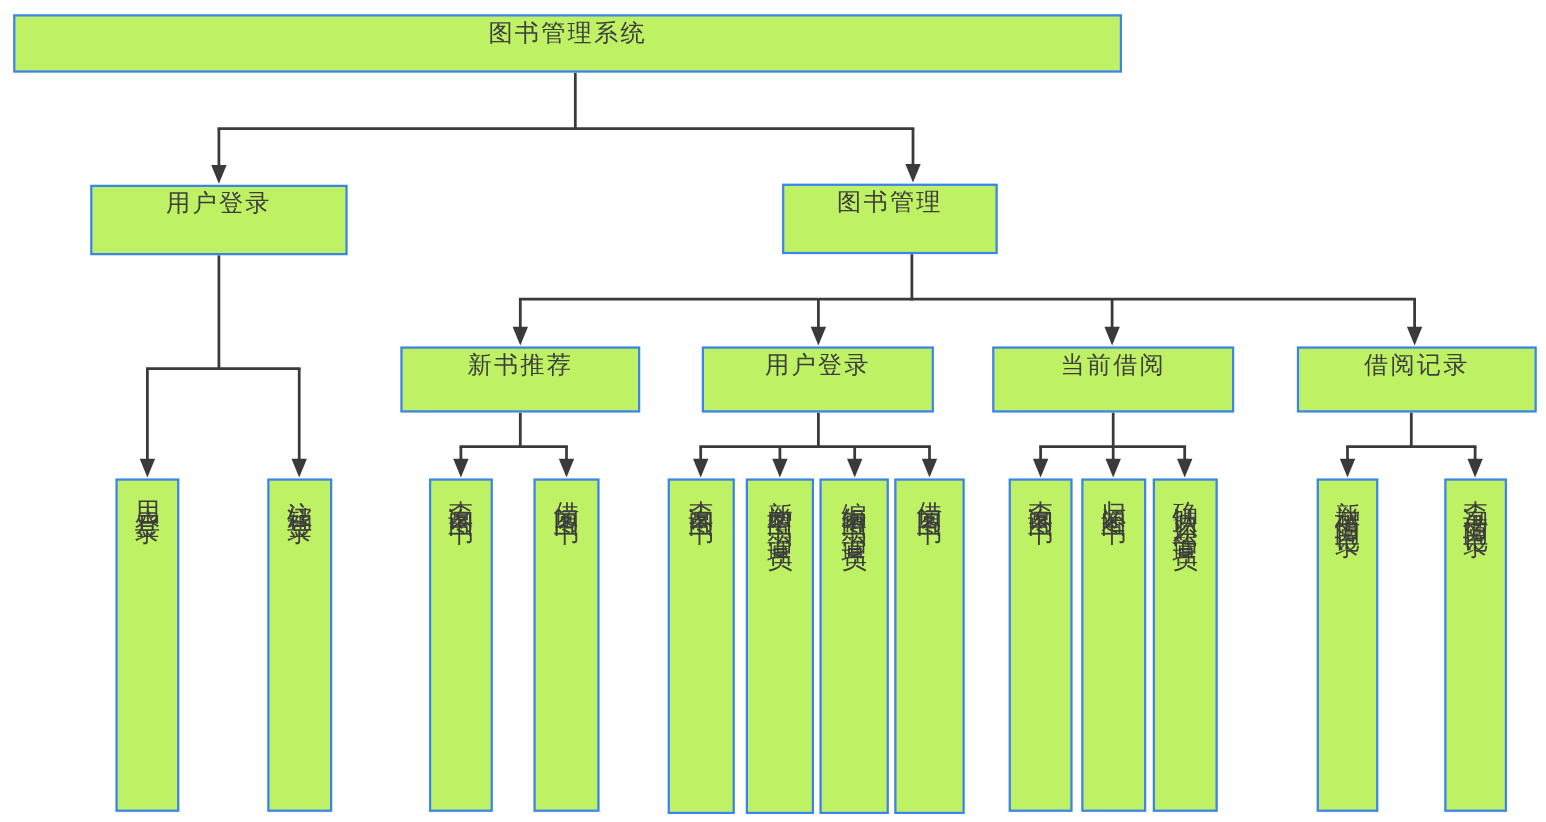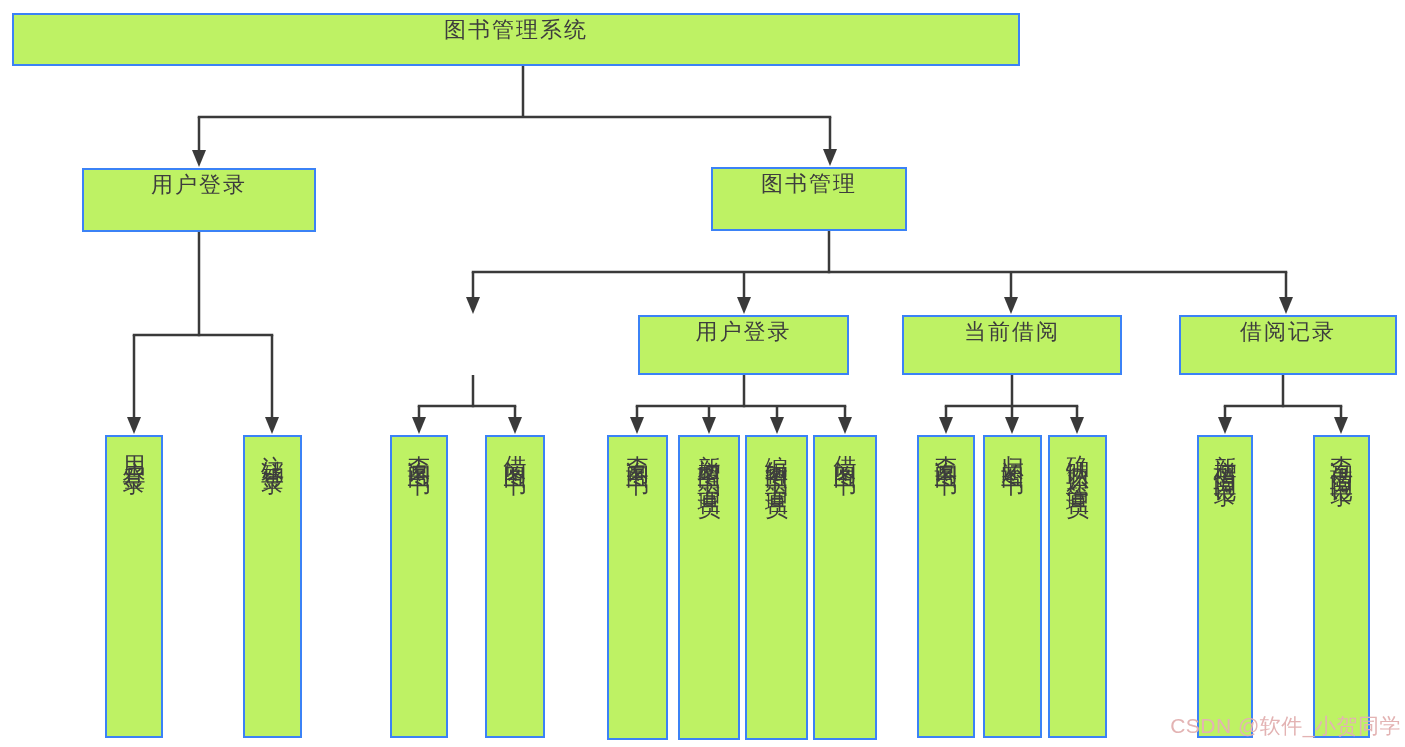--- a/index.html
+++ b/index.html
@@ -130,20 +130,23 @@
     <span>图书管理系统</span>
   </div>
 
   <div class="node h" style="left:82px; top:168px; width:234px; height:64px;">
     <span>用户登录</span>
   </div>
   <div class="node h" style="left:711px; top:167px; width:196px; height:64px;">
     <span>图书管理</span>
   </div>
 
+  <div class="node h" style="left:364px; top:315px; width:218px; height:60px;">
+    <span>新书推荐</span>
+  </div>
   <div class="node h" style="left:638px; top:315px; width:211px; height:60px;">
     <span>用户登录</span>
   </div>
   <div class="node h" style="left:1179px; top:315px; width:218px; height:60px;">
     <span>借阅记录</span>
   </div>
   <div class="node h" style="left:902px; top:315px; width:220px; height:60px;">
     <span>当前借阅</span>
   </div>
 
@@ -184,15 +187,14 @@
     <span>确认归还（管理员）</span>
   </div>
 
   <div class="node v" style="left:1197px; top:435px; width:56px; height:303px;">
     <span>新增借阅记录</span>
   </div>
   <div class="node v" style="left:1313px; top:435px; width:57px; height:303px;">
     <span>查询借阅记录</span>
   </div>
 
-  <div id="watermark">CSDN @软件_小贺同学</div>
 
 </div>
 
 </body></html>

